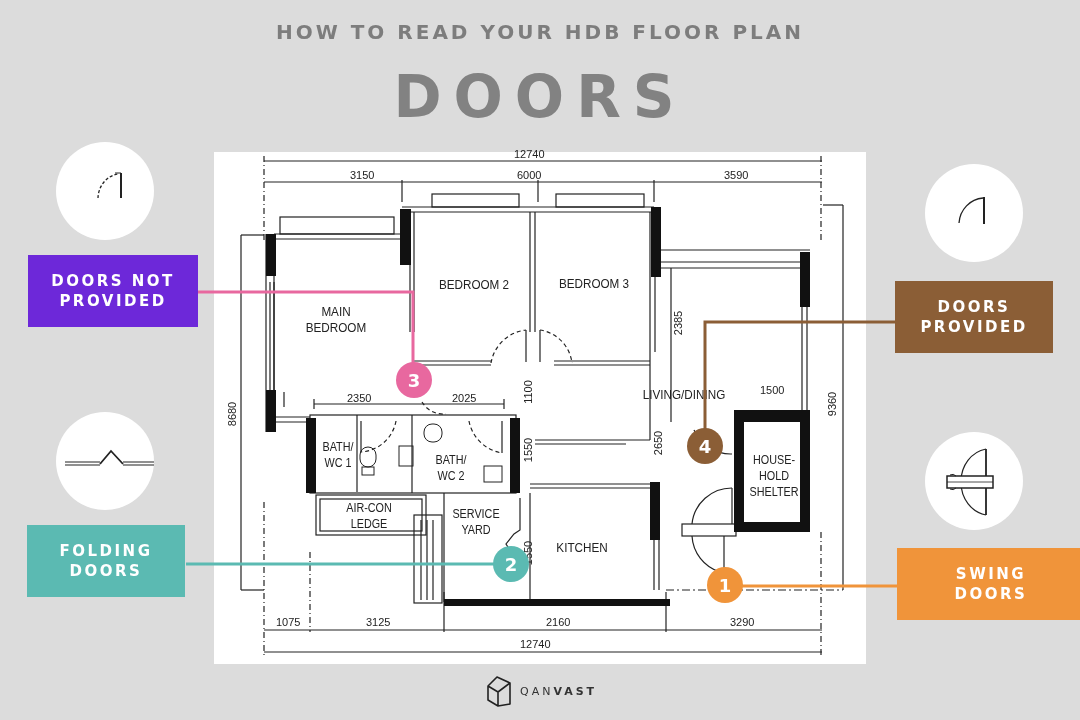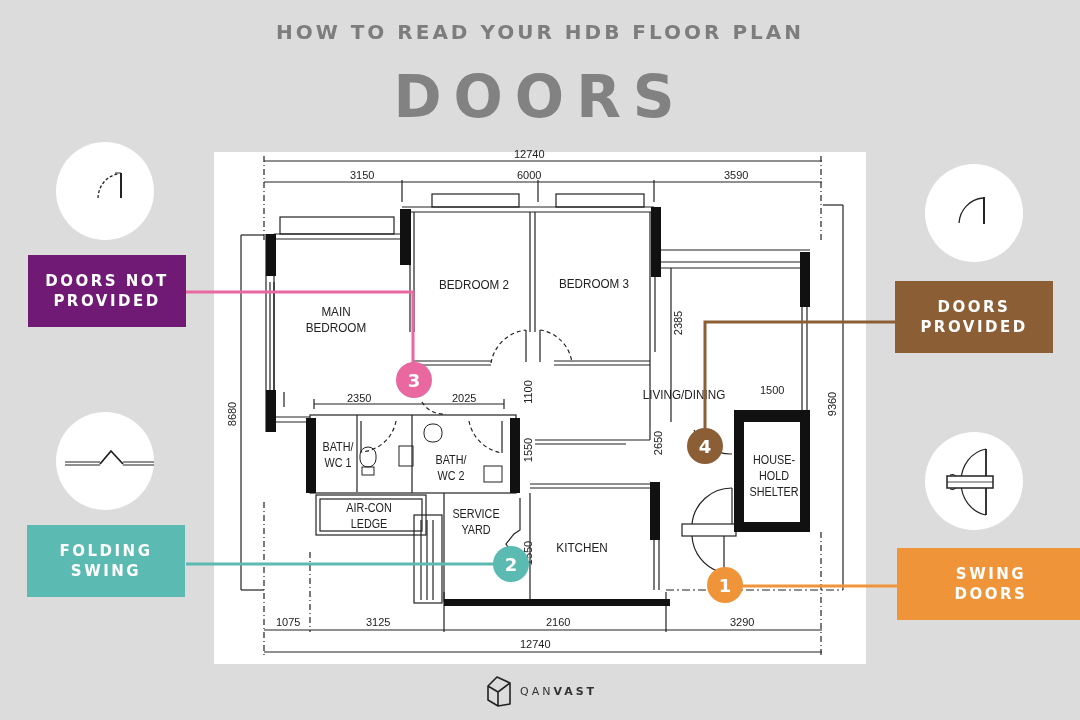--- a/index.html
+++ b/index.html
@@ -232,24 +232,24 @@
 </div>
 <div class="icon-circle" style="left:56px;top:412px;">
   <svg width="98" height="98">
     <line x1="9" y1="50" x2="44" y2="50" stroke="#222" stroke-width="1.2"></line>
     <line x1="9" y1="53" x2="44" y2="53" stroke="#222" stroke-width="1.2"></line>
     <polyline points="44,52 55,39 67,52" stroke="#222" stroke-width="1.8" fill="none"></polyline>
     <line x1="67" y1="50" x2="102" y2="50" stroke="#222" stroke-width="1.2"></line>
     <line x1="67" y1="53" x2="102" y2="53" stroke="#222" stroke-width="1.2"></line>
   </svg>
 </div>
-<div class="label" style="left:28px;top:255px;width:158px;height:72px;background:#701a75;">DOORS NOT
+<div class="label" style="left:28px;top:255px;width:170px;height:72px;background:#6d28d9;">DOORS NOT
 PROVIDED</div>
 <div class="label" style="left:27px;top:525px;width:158px;height:72px;background:#5bbab2;">FOLDING
-SWING</div>
+DOORS</div>
 
 <div class="icon-circle" style="left:925px;top:164px;">
   <svg width="98" height="98">
     <line x1="59" y1="33" x2="59" y2="60" stroke="#222" stroke-width="2"></line>
     <path d="M34 59 A26 27 0 0 1 58 34" stroke="#222" stroke-width="1.3" fill="none"></path>
   </svg>
 </div>
 <div class="icon-circle" style="left:925px;top:432px;">
   <svg width="98" height="98">
     <line x1="61" y1="17" x2="61" y2="83" stroke="#222" stroke-width="1.8"></line>

